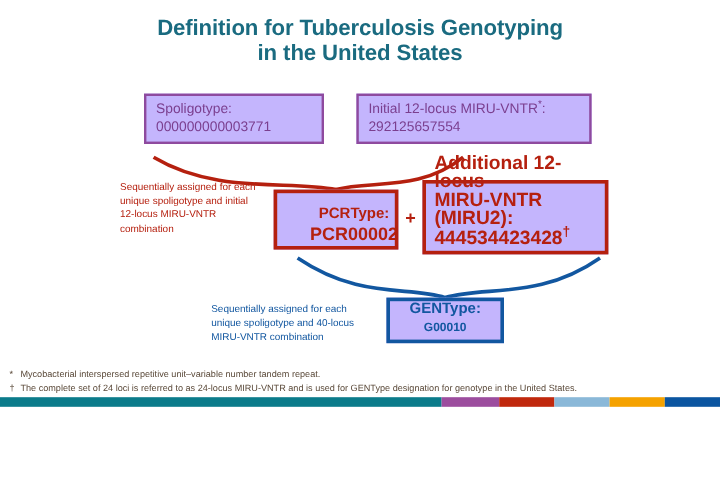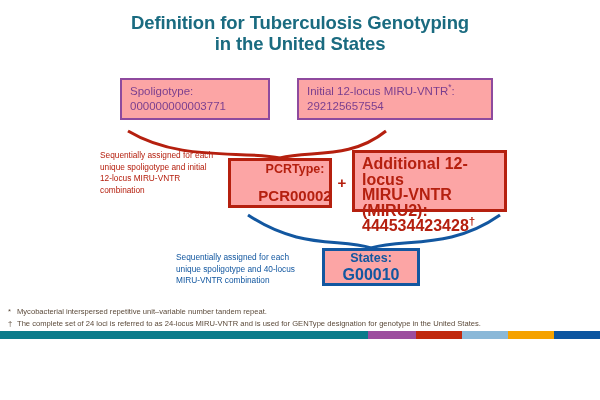--- a/index.html
+++ b/index.html
@@ -33,24 +33,24 @@
     font-weight: bold;
     line-height: 21px;
     letter-spacing: -0.1px;
   }
   .title-line { display: block; }
 
   
   .box {
     position: absolute;
     box-sizing: border-box;
-    background: #fca5a5;
+    background: #c4b5fd;
     display: flex;
     flex-direction: column;
-    justify-content: space-between;
+    justify-content: flex-end;
   }
   .box-line { display: block; }
 
   .purple-box {
     border: 2px solid #8e4a9e;
     color: #7b3f8f;
     font-size: 11.5px;
     line-height: 15px;
     padding: 4px 8px;
     text-align: left;
@@ -95,21 +95,21 @@
     font-weight: bold;
     line-height: 15.5px;
     box-sizing: border-box;
   }
 
   #box-gentype {
     left: 322px; top: 248px; width: 98px; height: 38px;
     align-items: center;
   }
   #box-gentype .lbl { font-size: 12.5px; font-weight: bold; line-height: 15px; }
-  #box-gentype .val { font-size: 16px; font-weight: bold; line-height: 18px; }
+  #box-gentype .val { font-size: 10px; font-weight: bold; line-height: 18px; }
 
   
   .annot {
     position: absolute;
     font-size: 8.3px;
     line-height: 11.5px;
   }
   #annot-pcr {
     left: 100px; top: 150px; width: 118px;
     color: #b5200f;
@@ -187,21 +187,21 @@
 
   <div class="box red-box" id="box-additional-miru">
     <span class="box-line">Additional 12-locus</span>
     <span class="box-line">MIRU-VNTR (MIRU2):</span>
     <span class="box-line">444534423428<sup>†</sup></span>
   </div>
 
   <div class="annot" id="annot-gen">Sequentially assigned for each unique  spoligotype and 40-locus MIRU-VNTR combination</div>
 
   <div class="box blue-box" id="box-gentype">
-    <span class="box-line lbl">States:</span>
+    <span class="box-line lbl">GENType:</span>
     <span class="box-line val">G00010</span>
   </div>
 
   <div class="footnotes">
     <span class="footnote">
       <span class="fn-mark">*</span><span>Mycobacterial interspersed repetitive unit–variable number tandem repeat.</span>
     </span>
     <span class="footnote">
       <span class="fn-mark">†</span><span>The complete set of 24  loci is referred to as 24-locus MIRU-VNTR and is used for GENType designation for genotype in the United States.</span>
     </span>

